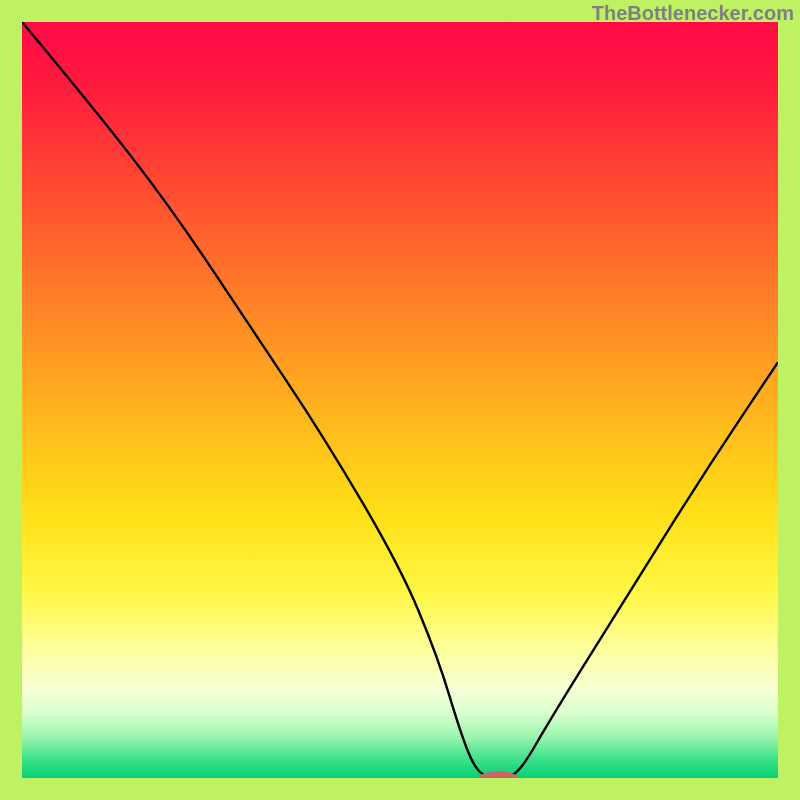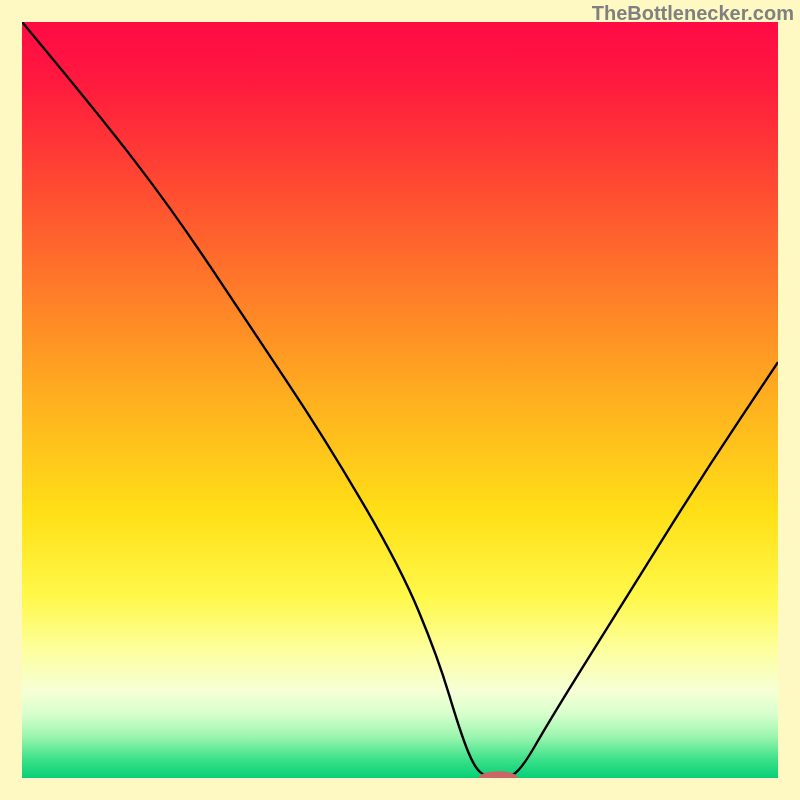--- a/index.html
+++ b/index.html
@@ -8,21 +8,21 @@
     width: 800px;
     height: 800px;
     overflow: hidden;
     background: #000;
     font-family: Arial, Helvetica, sans-serif;
   }
   .frame {
     position: relative;
     width: 800px;
     height: 800px;
-    background: #fef9c3;
+    background: #bef264;
   }
   .plot {
     position: absolute;
     left: 22px;
     top: 22px;
     width: 756px;
     height: 756px;
     overflow: hidden;
   }
   .attribution {

